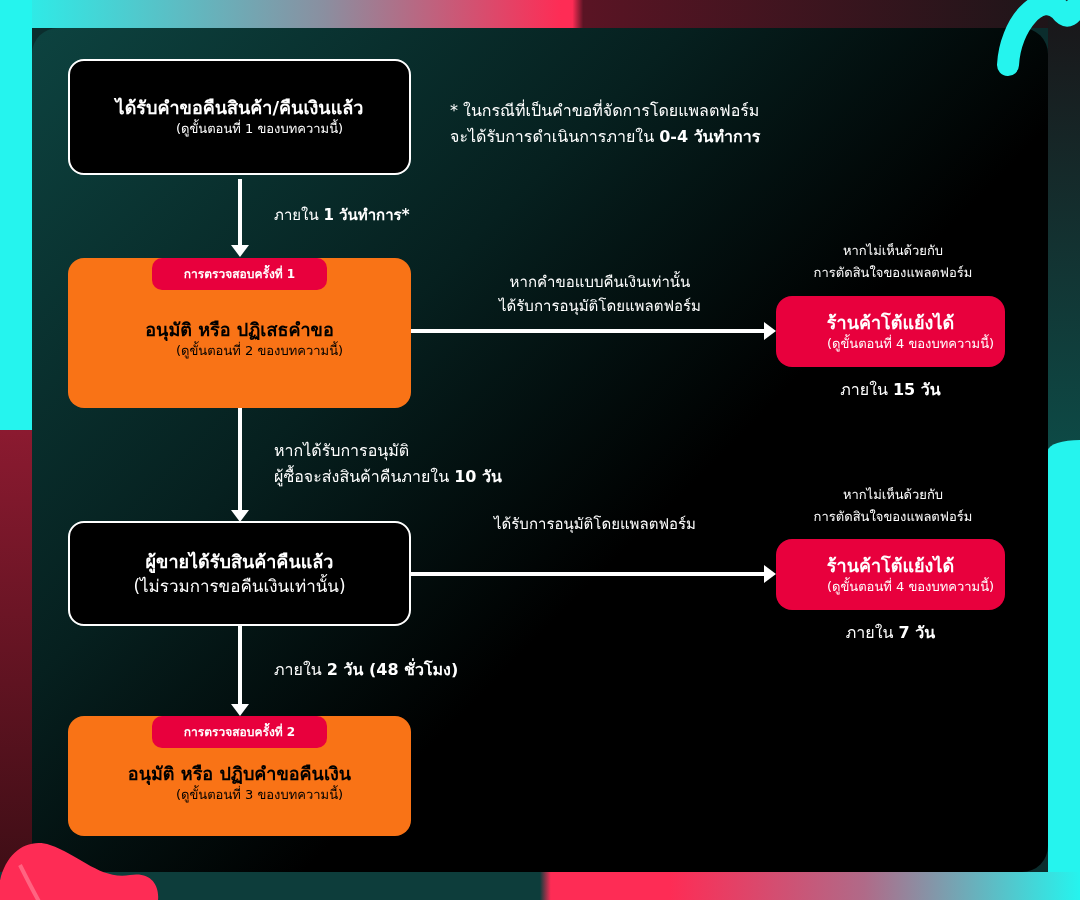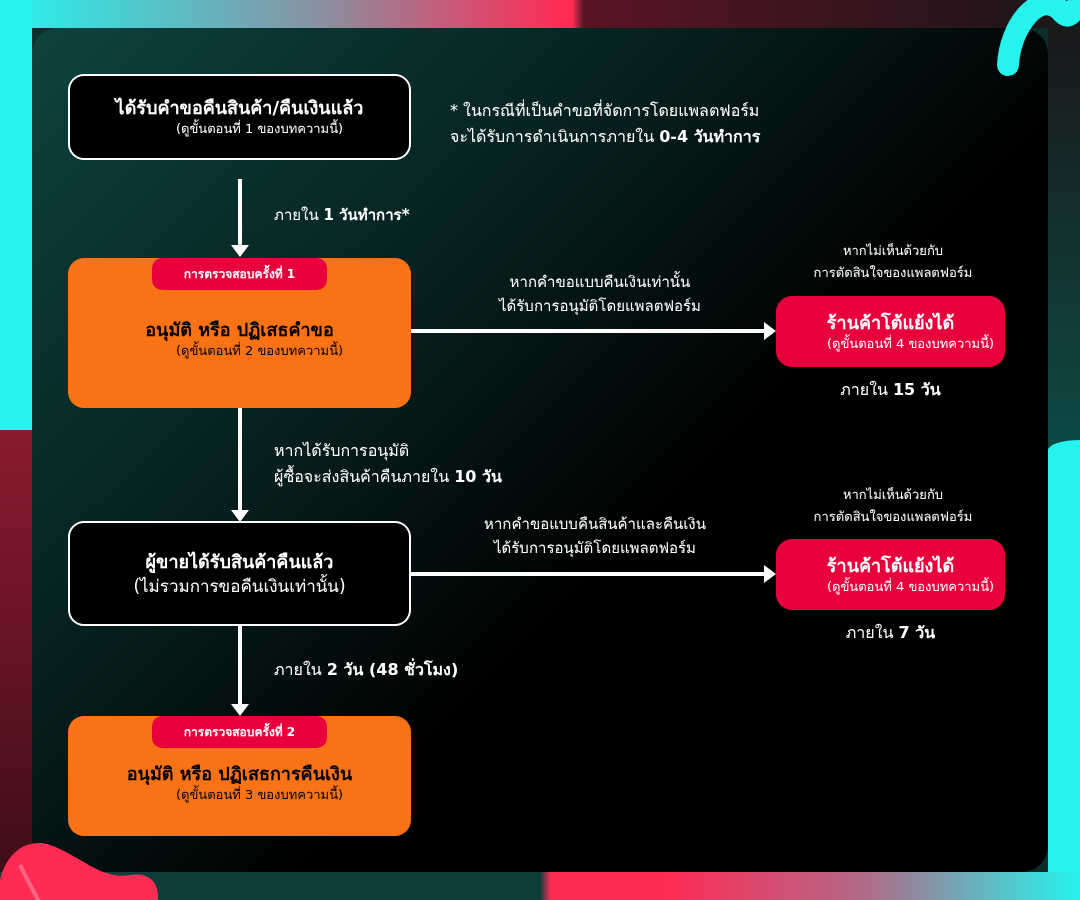--- a/index.html
+++ b/index.html
@@ -87,21 +87,21 @@
 <svg class="blob-red" viewBox="0 0 190 95">
   <path d="M10 95 C 0 40, 30 10, 60 20 C 90 30, 110 55, 140 50 C 170 45, 175 75, 160 95 Z" fill="#fe2c55"></path>
   <path d="M30 40 C 40 60, 50 80, 60 95" stroke="#ff8a9e" stroke-width="4" fill="none" opacity="0.6"></path>
 </svg>
 
 <div class="label" style="left:450px; top:98px; font-size:16px; line-height:26px;">
   <div>* ในกรณีที่เป็นคำขอที่จัดการโดยแพลตฟอร์ม</div>
   <div><span>จะได้รับการดำเนินการภายใน </span><b>0-4 วันทำการ</b></div>
 </div>
 
-<div class="box box-dark" style="left:68px; top:74px; width:343px; height:86px;">
+<div class="box box-dark" style="left:68px; top:59px; width:343px; height:116px;">
   <div class="title">ได้รับคำขอคืนสินค้า/คืนเงินแล้ว</div>
   <div class="sub">(ดูขั้นตอนที่ 1 ของบทความนี้)</div>
 </div>
 
 <div class="vline" style="left:238px; top:179px; height:68px;"></div>
 <div class="arrow-down" style="left:231px; top:245px;"></div>
 <div class="label" style="left:274px; top:203px;"><span>ภายใน </span><b>1 วันทำการ*</b></div>
 
 <div class="box box-cyan" style="left:68px; top:258px; width:343px; height:150px; padding-top:12px;">
   <div class="title">อนุมัติ หรือ ปฏิเสธคำขอ</div>
@@ -133,34 +133,33 @@
 </div>
 
 <div class="box box-dark" style="left:68px; top:521px; width:343px; height:105px;">
   <div class="title">ผู้ขายได้รับสินค้าคืนแล้ว</div>
   <div class="sub-lg">(ไม่รวมการขอคืนเงินเท่านั้น)</div>
 </div>
 
 <div class="hline" style="left:411px; top:572px; width:354px;"></div>
 <div class="arrow-right" style="left:764px; top:565px;"></div>
 <div class="label center" style="left:450px; top:512px; width:290px;">
-  <div><span>หากคำขอแบบ</span><span class="u">คืนสินค้าและคืนเงิน</span></div>
   <div>ได้รับการอนุมัติโดยแพลตฟอร์ม</div>
 </div>
 <div class="label center small" style="left:778px; top:484px; width:230px;">
   <div>หากไม่เห็นด้วยกับ</div>
   <div>การตัดสินใจของแพลตฟอร์ม</div>
 </div>
 <div class="box box-red" style="left:776px; top:539px; width:229px; height:71px;">
   <div class="title">ร้านค้าโต้แย้งได้</div>
   <div class="sub">(ดูขั้นตอนที่ 4 ของบทความนี้)</div>
 </div>
 <div class="label center" style="left:776px; top:621px; width:229px; font-size:16px;"><span>ภายใน </span><b>7 วัน</b></div>
 
 <div class="vline" style="left:238px; top:626px; height:80px;"></div>
 <div class="arrow-down" style="left:231px; top:704px;"></div>
 <div class="label" style="left:274px; top:658px; font-size:16px;"><span>ภายใน </span><b>2 วัน (48 ชั่วโมง)</b></div>
 
 <div class="box box-cyan" style="left:68px; top:716px; width:343px; height:120px; padding-top:14px;">
-  <div class="title">อนุมัติ หรือ ปฏิเสธการคืนเงิน</div>
+  <div class="title">อนุมัติ หรือ ปฏิบคำขอคืนเงิน</div>
   <div class="sub">(ดูขั้นตอนที่ 3 ของบทความนี้)</div>
 </div>
 <div class="pill" style="left:152px; top:716px; width:175px;">การตรวจสอบครั้งที่ 2</div>
 
 </body></html>

